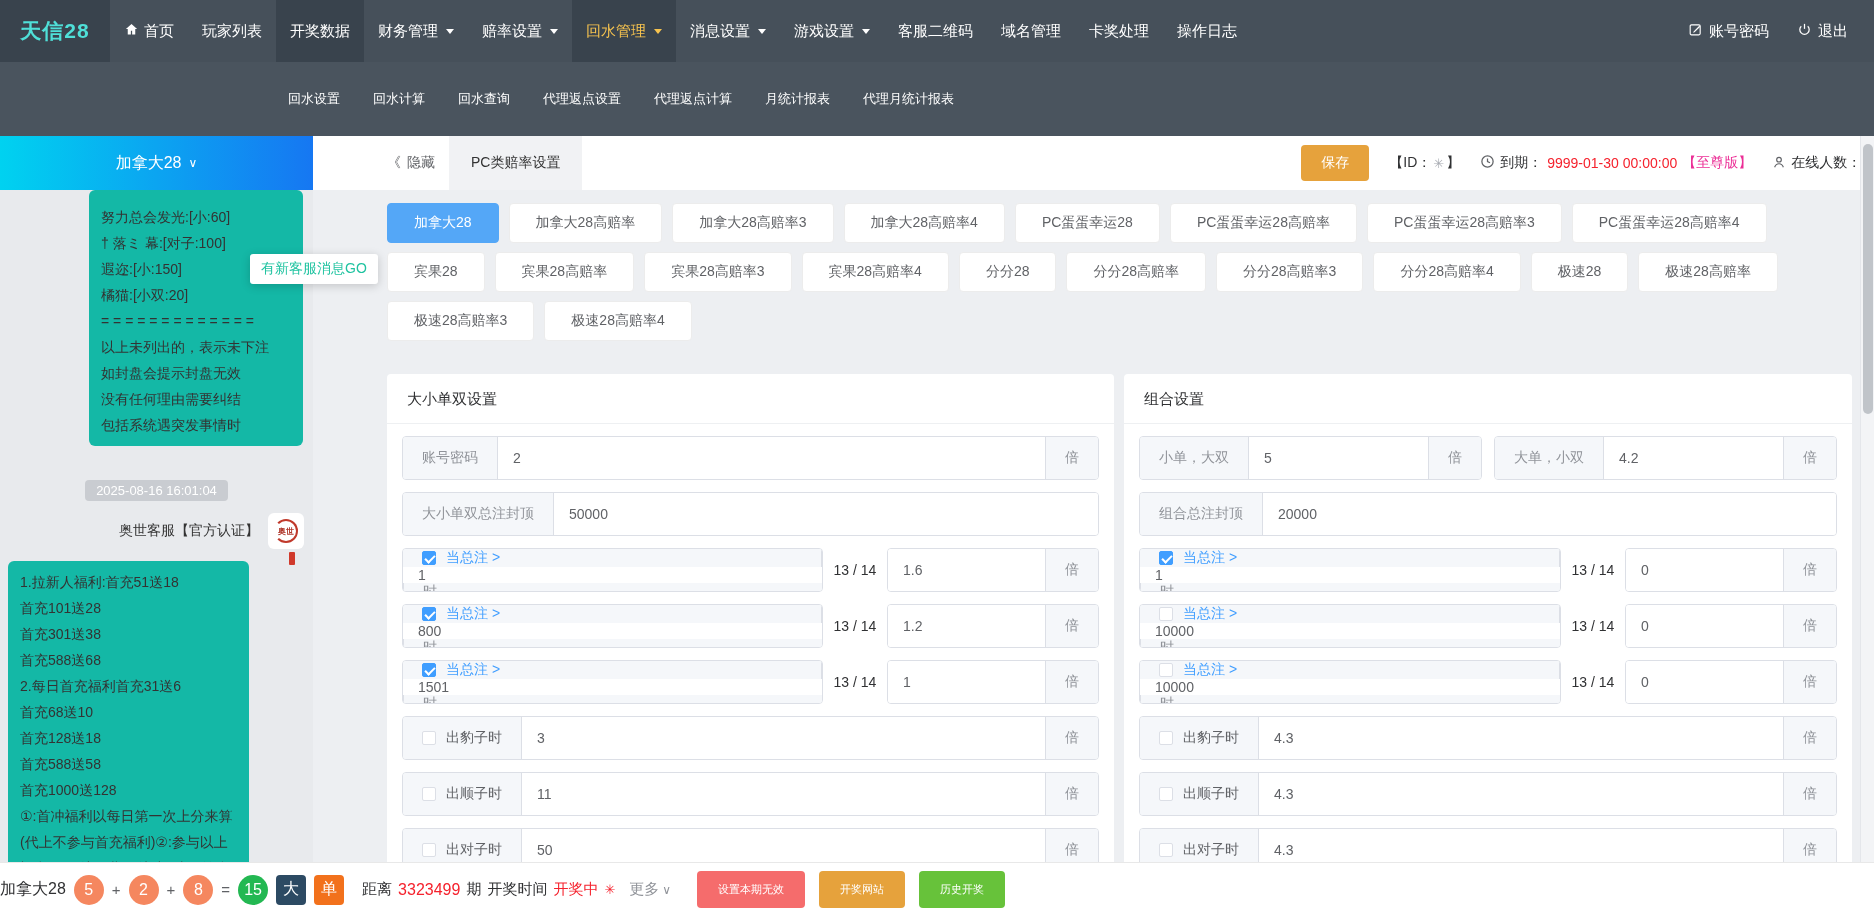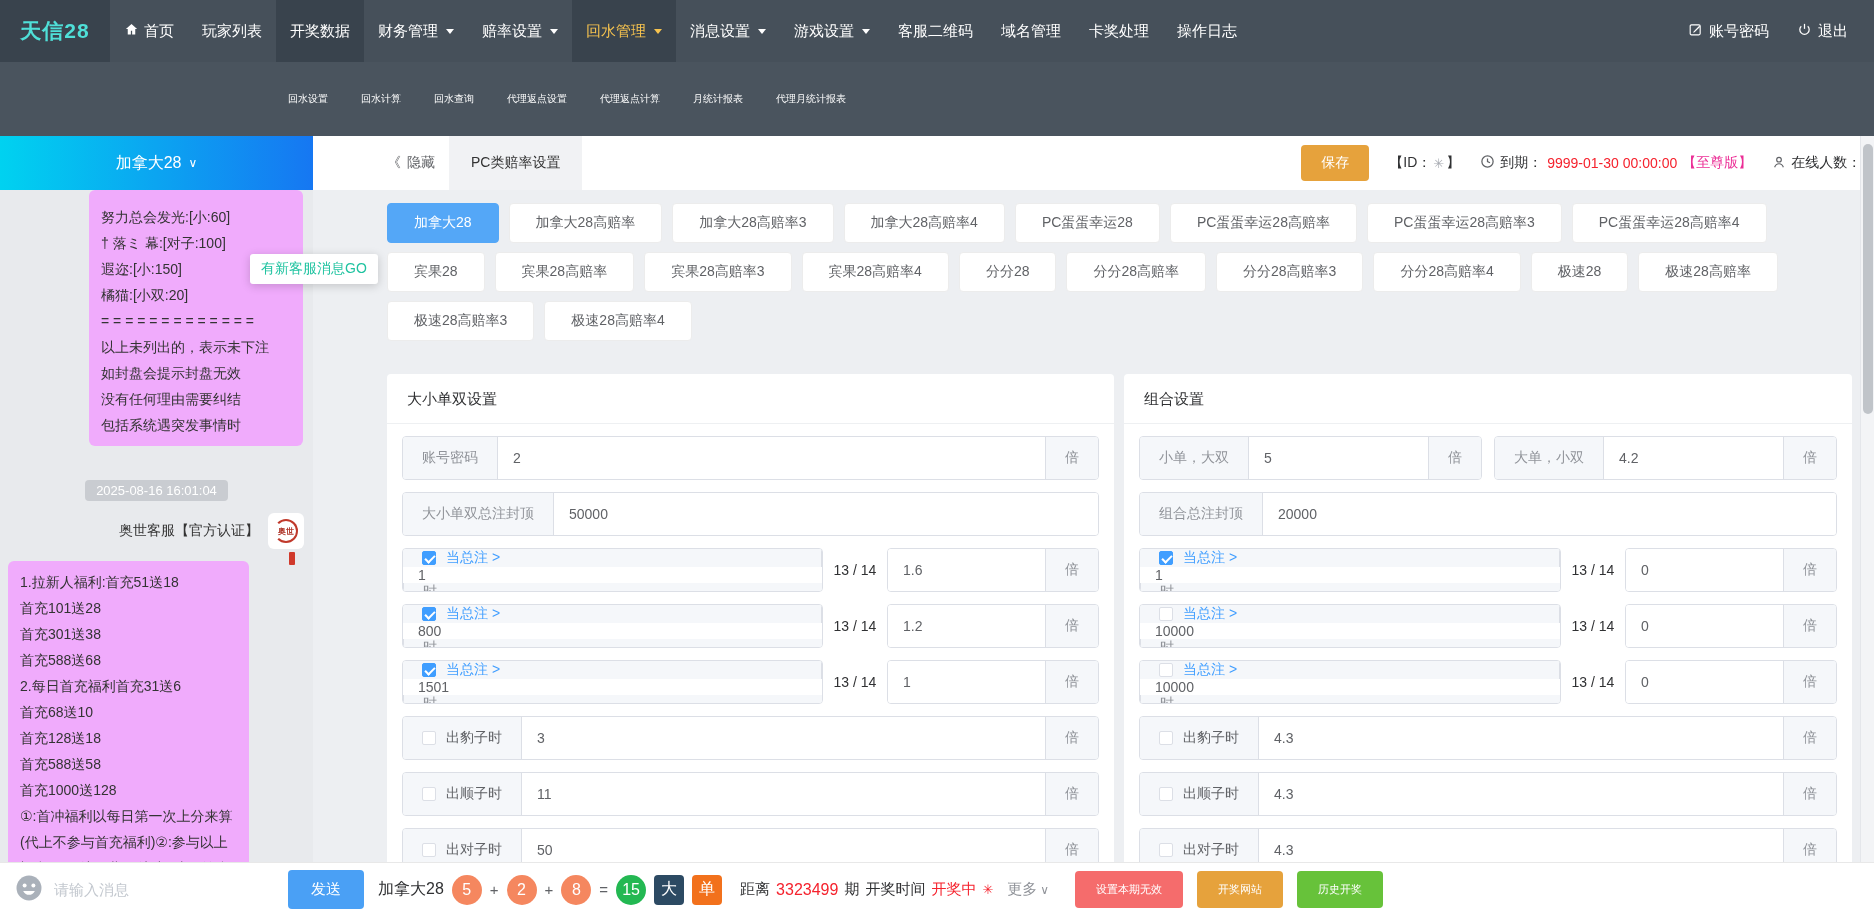--- a/index.html
+++ b/index.html
@@ -13,33 +13,33 @@
   .nav-item { display:flex; align-items:center; gap:5px; padding:0 14px; font-size:15px; cursor:pointer; white-space:nowrap; }
   .nav-item.dark { background:#39434d; }
   .nav-item.hl { color:#f6c34f; }
   .caret { width:0; height:0; border-left:4px solid transparent; border-right:4px solid transparent;
            border-top:5px solid currentColor; margin-left:3px; }
   .topnav-right { margin-left:auto; display:flex; align-items:center; gap:28px; padding-right:26px; }
   .topnav-right .tr-item { display:flex; align-items:center; gap:6px; font-size:15px; cursor:pointer; }
 
   
   .subnav { height:74px; background:#4a545e; display:flex; align-items:center; gap:33px;
-            padding-left:288px; color:#fff; font-size:10px; }
+            padding-left:288px; color:#fff; font-size:13px; }
   .subnav .sub-item { cursor:pointer; white-space:nowrap; }
 
   
   .content { height:726px; display:flex; position:relative; overflow:hidden; }
 
   
   .sidebar { width:313px; flex:none; background:#e8eaed; display:flex; flex-direction:column; }
   .sidebar-header { height:54px; flex:none; background:linear-gradient(90deg,#00d2f0,#1677f2);
                     color:#fff; font-size:16px; display:flex; align-items:center; justify-content:center; gap:7px; cursor:pointer; }
   .sidebar-header .chev { font-size:12px; }
   .chat { flex:1; overflow:hidden; padding:0 6px; position:relative; }
-  .bubble { background:#f0abfc; border-radius:6px; padding:8px 12px; }
+  .bubble { background:#14b8a6; border-radius:6px; padding:8px 12px; }
   .bubble .bline { font-size:14px; line-height:26px; color:#333; }
   .bubble1 { margin-left:83px; margin-right:4px; padding-top:14px; }
   .bubble2 { margin-left:2px; margin-right:58px; margin-top:12px; }
   .timestamp { width:fit-content; margin:34px auto 12px; background:#c9ccd1; color:#fff;
                font-size:13px; padding:3px 11px; border-radius:4px; }
   .sender-row { display:flex; justify-content:flex-end; align-items:center; gap:9px; padding-right:3px; }
   .sender { font-size:14px; color:#333; }
   .avatar { width:36px; height:36px; background:#fff; border-radius:6px; position:relative; flex:none;
             display:flex; align-items:center; justify-content:center; }
   .avatar .ring { width:24px; height:24px; border:2.5px solid #c0392b; border-left-color:transparent; border-radius:50%;
@@ -511,30 +511,20 @@
   </main>
 
   <div class="toast">有新客服消息GO</div>
 
   <div class="scrollbar">
     <div class="thumb"></div>
   </div>
 </div>
 
 <footer class="bottombar">
-  <div class="chat-zone">
-    <span><svg viewBox="0 0 24 24" width="30" height="30">
-          <circle cx="12" cy="12" r="10" fill="#aab1ba"></circle>
-          <circle cx="8.5" cy="10" r="1.6" fill="#fff"></circle>
-          <circle cx="15.5" cy="10" r="1.6" fill="#fff"></circle>
-          <path d="M7.3 14.3c1.2 2.1 2.8 3.1 4.7 3.1s3.5-1 4.7-3.1z" fill="#fff"></path>
-        </svg></span>
-    <input class="msg-input" placeholder="请输入消息" style="">
-    <button class="send-btn">发送</button>
-  </div>
   <div class="game-zone">
     <span class="game-name">加拿大28</span>
     <span class="ball">5</span>
     <span class="op">+</span>
     <span class="ball">2</span>
     <span class="op">+</span>
     <span class="ball">8</span>
     <span class="op">=</span>
     <span class="ball sum">15</span>
     <span class="sq navy">大</span>

